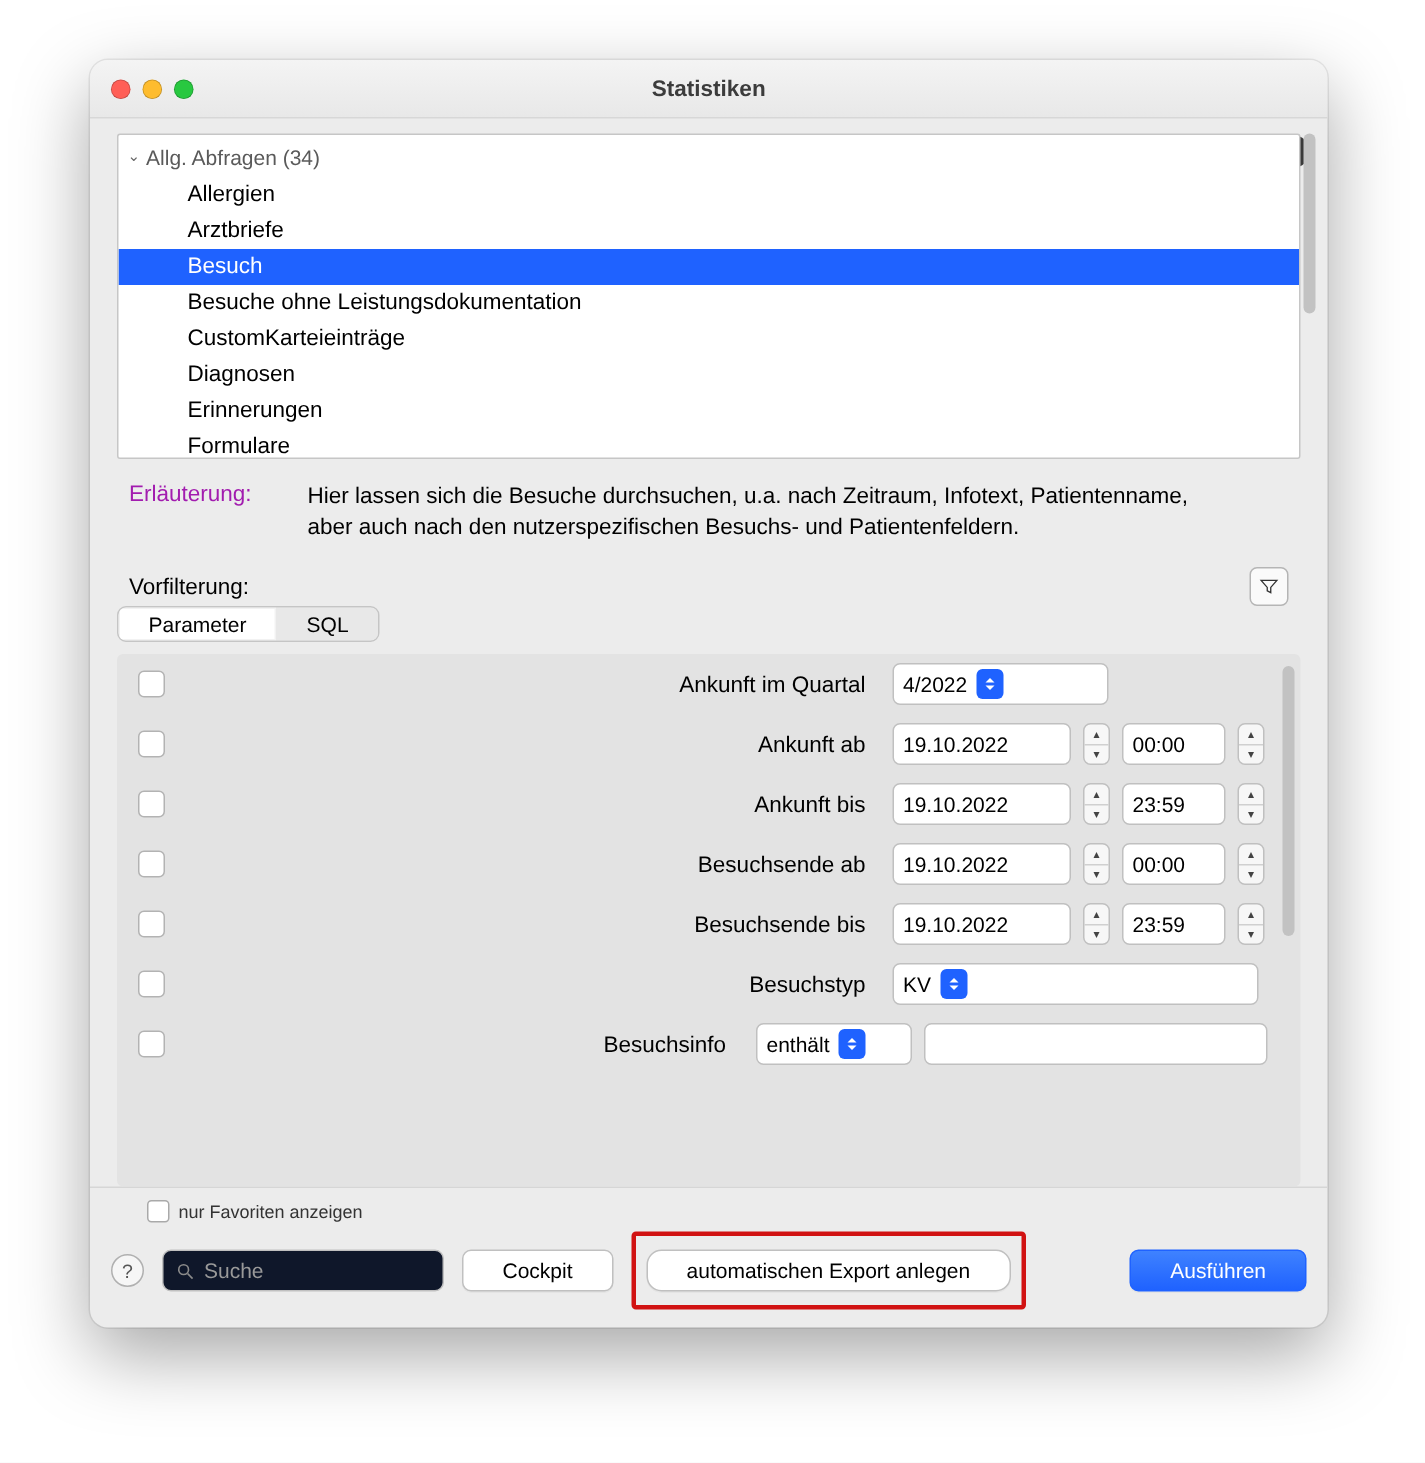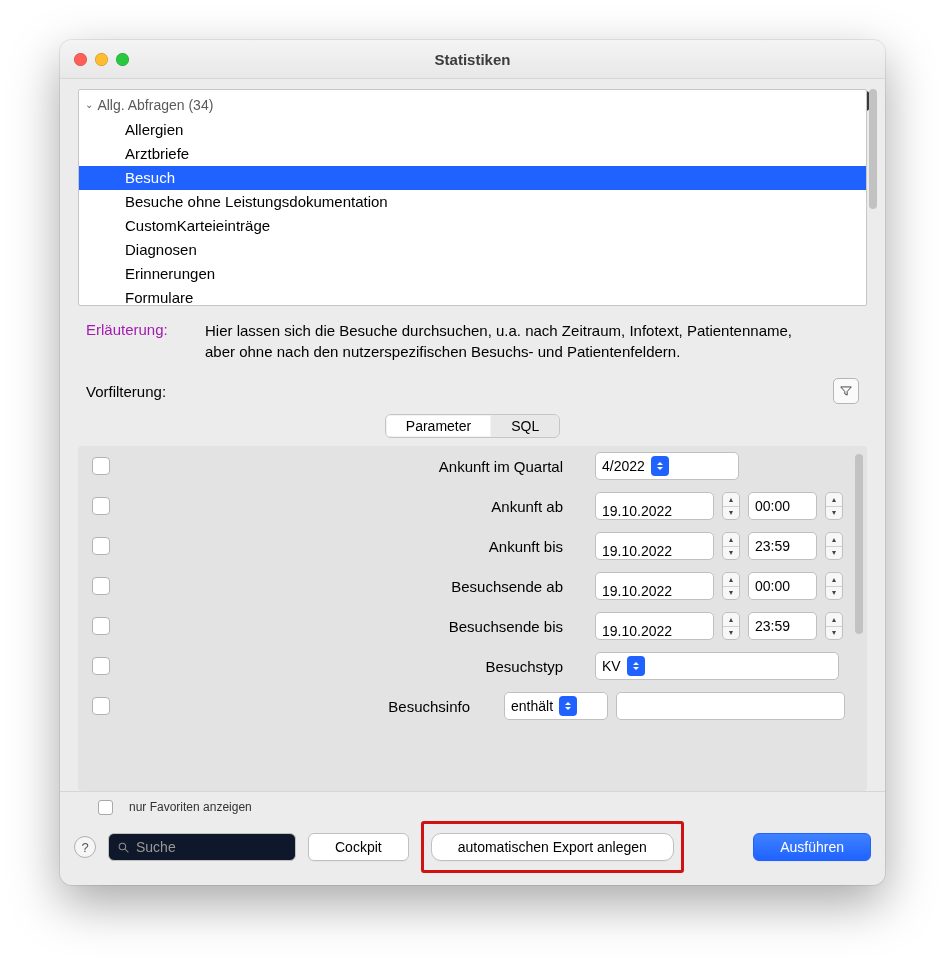--- a/index.html
+++ b/index.html
@@ -170,22 +170,20 @@
     border-radius: 5px;
     background: #fafafa;
     display:flex; align-items:center; justify-content:center;
     cursor:pointer;
   }
   .filter-btn svg { width:14px; height:14px; stroke:#333; fill:none; stroke-width:1.5; }
 
   
   .tabs {
     display:flex;
-    justify-content:center;
-    margin-top: 10px;
   }
   .seg {
     display:flex;
     border:1px solid #c5c5c5;
     border-radius:6px;
     overflow:hidden;
     background:#e8e8e8;
   }
   .seg .seg-btn {
     padding: 3px 20px;
@@ -224,21 +222,21 @@
   }
   .param-rows {
     display:flex;
     flex-direction:column;
     gap: 12px;
     padding-right: 18px;
   }
   .prow {
     display:flex;
     align-items:center;
-    gap: 26px;
+    gap: 12px;
   }
   .prow .cb {
     width: 16px; height:16px;
     border:1px solid #b3b3b3;
     border-radius:4px;
     background:#fff;
     flex:0 0 auto;
     cursor:pointer;
     margin-left: 4px;
   }
@@ -287,36 +285,36 @@
   .select .sel-arrows::after  { border-top:3px solid #fff; }
 
   .stepper {
     width:16px;height:26px;
     border:1px solid #c0c0c0;border-radius:5px;background:#f7f7f7;
     display:flex;flex-direction:column;
   }
   .stepper div{flex:1;display:flex;align-items:center;justify-content:center;font-size:8px;color:#444;cursor:pointer;}
   .stepper div:first-child{border-bottom:1px solid #d0d0d0;}
 
-  .datefield { width: 105px; align-items: flex-end; }
+  .datefield { width: 105px; }
   .timefield { width: 55px; }
   .select.wide { width: 230px; }
   .select.q { width: 130px; }
   .select.small { width: 90px; }
 
   .footer-bar {
     border-top: 1px solid #d6d6d6;
     padding: 8px 14px 12px 14px;
     flex:0 0 auto;
     display:flex;
     flex-direction:column;
     gap:6px;
   }
   .fav-row {
-    display:flex;gap:16px;font-size:12px;color:#333;
+    display:flex;align-items:center;gap:6px;font-size:12px;color:#333;
     margin-left: 24px;
   }
   .fav-row .cb2 {
     width:13px;height:13px;border:1px solid #a9a9a9;border-radius:3px;background:#fff;cursor:pointer;
   }
   .btn-row {
     display:flex;align-items:center;gap:12px;
   }
   .help {
     width:20px;height:20px;border:1px solid #b0b0b0;border-radius:50%;
@@ -384,21 +382,21 @@
         </div>
         <div class="tree-scrollbar">
           <div class="thumb"></div>
         </div>
       </div>
 
       <div class="meta">
         <div class="meta-row">
           <div class="k">Erläuterung:</div>
           <div class="v">Hier lassen sich die Besuche durchsuchen, u.a. nach Zeitraum, Infotext, Patientenname,
-aber ohne nach den nutzerspezifischen Besuchs- und Patientenfeldern.</div>
+aber auch nach den nutzerspezifischen Besuchs- und Patientenfeldern.</div>
         </div>
         <div class="vorfilter-row">
           <div class="k" style="width:auto;font-size:15px">Vorfilterung:</div>
           <div class="filter-btn">
             <svg viewBox="0 0 24 24">
                 <path d="M3 5h18l-7 8v6l-4-2v-4z"></path>
               </svg>
           </div>
         </div>
       </div>

